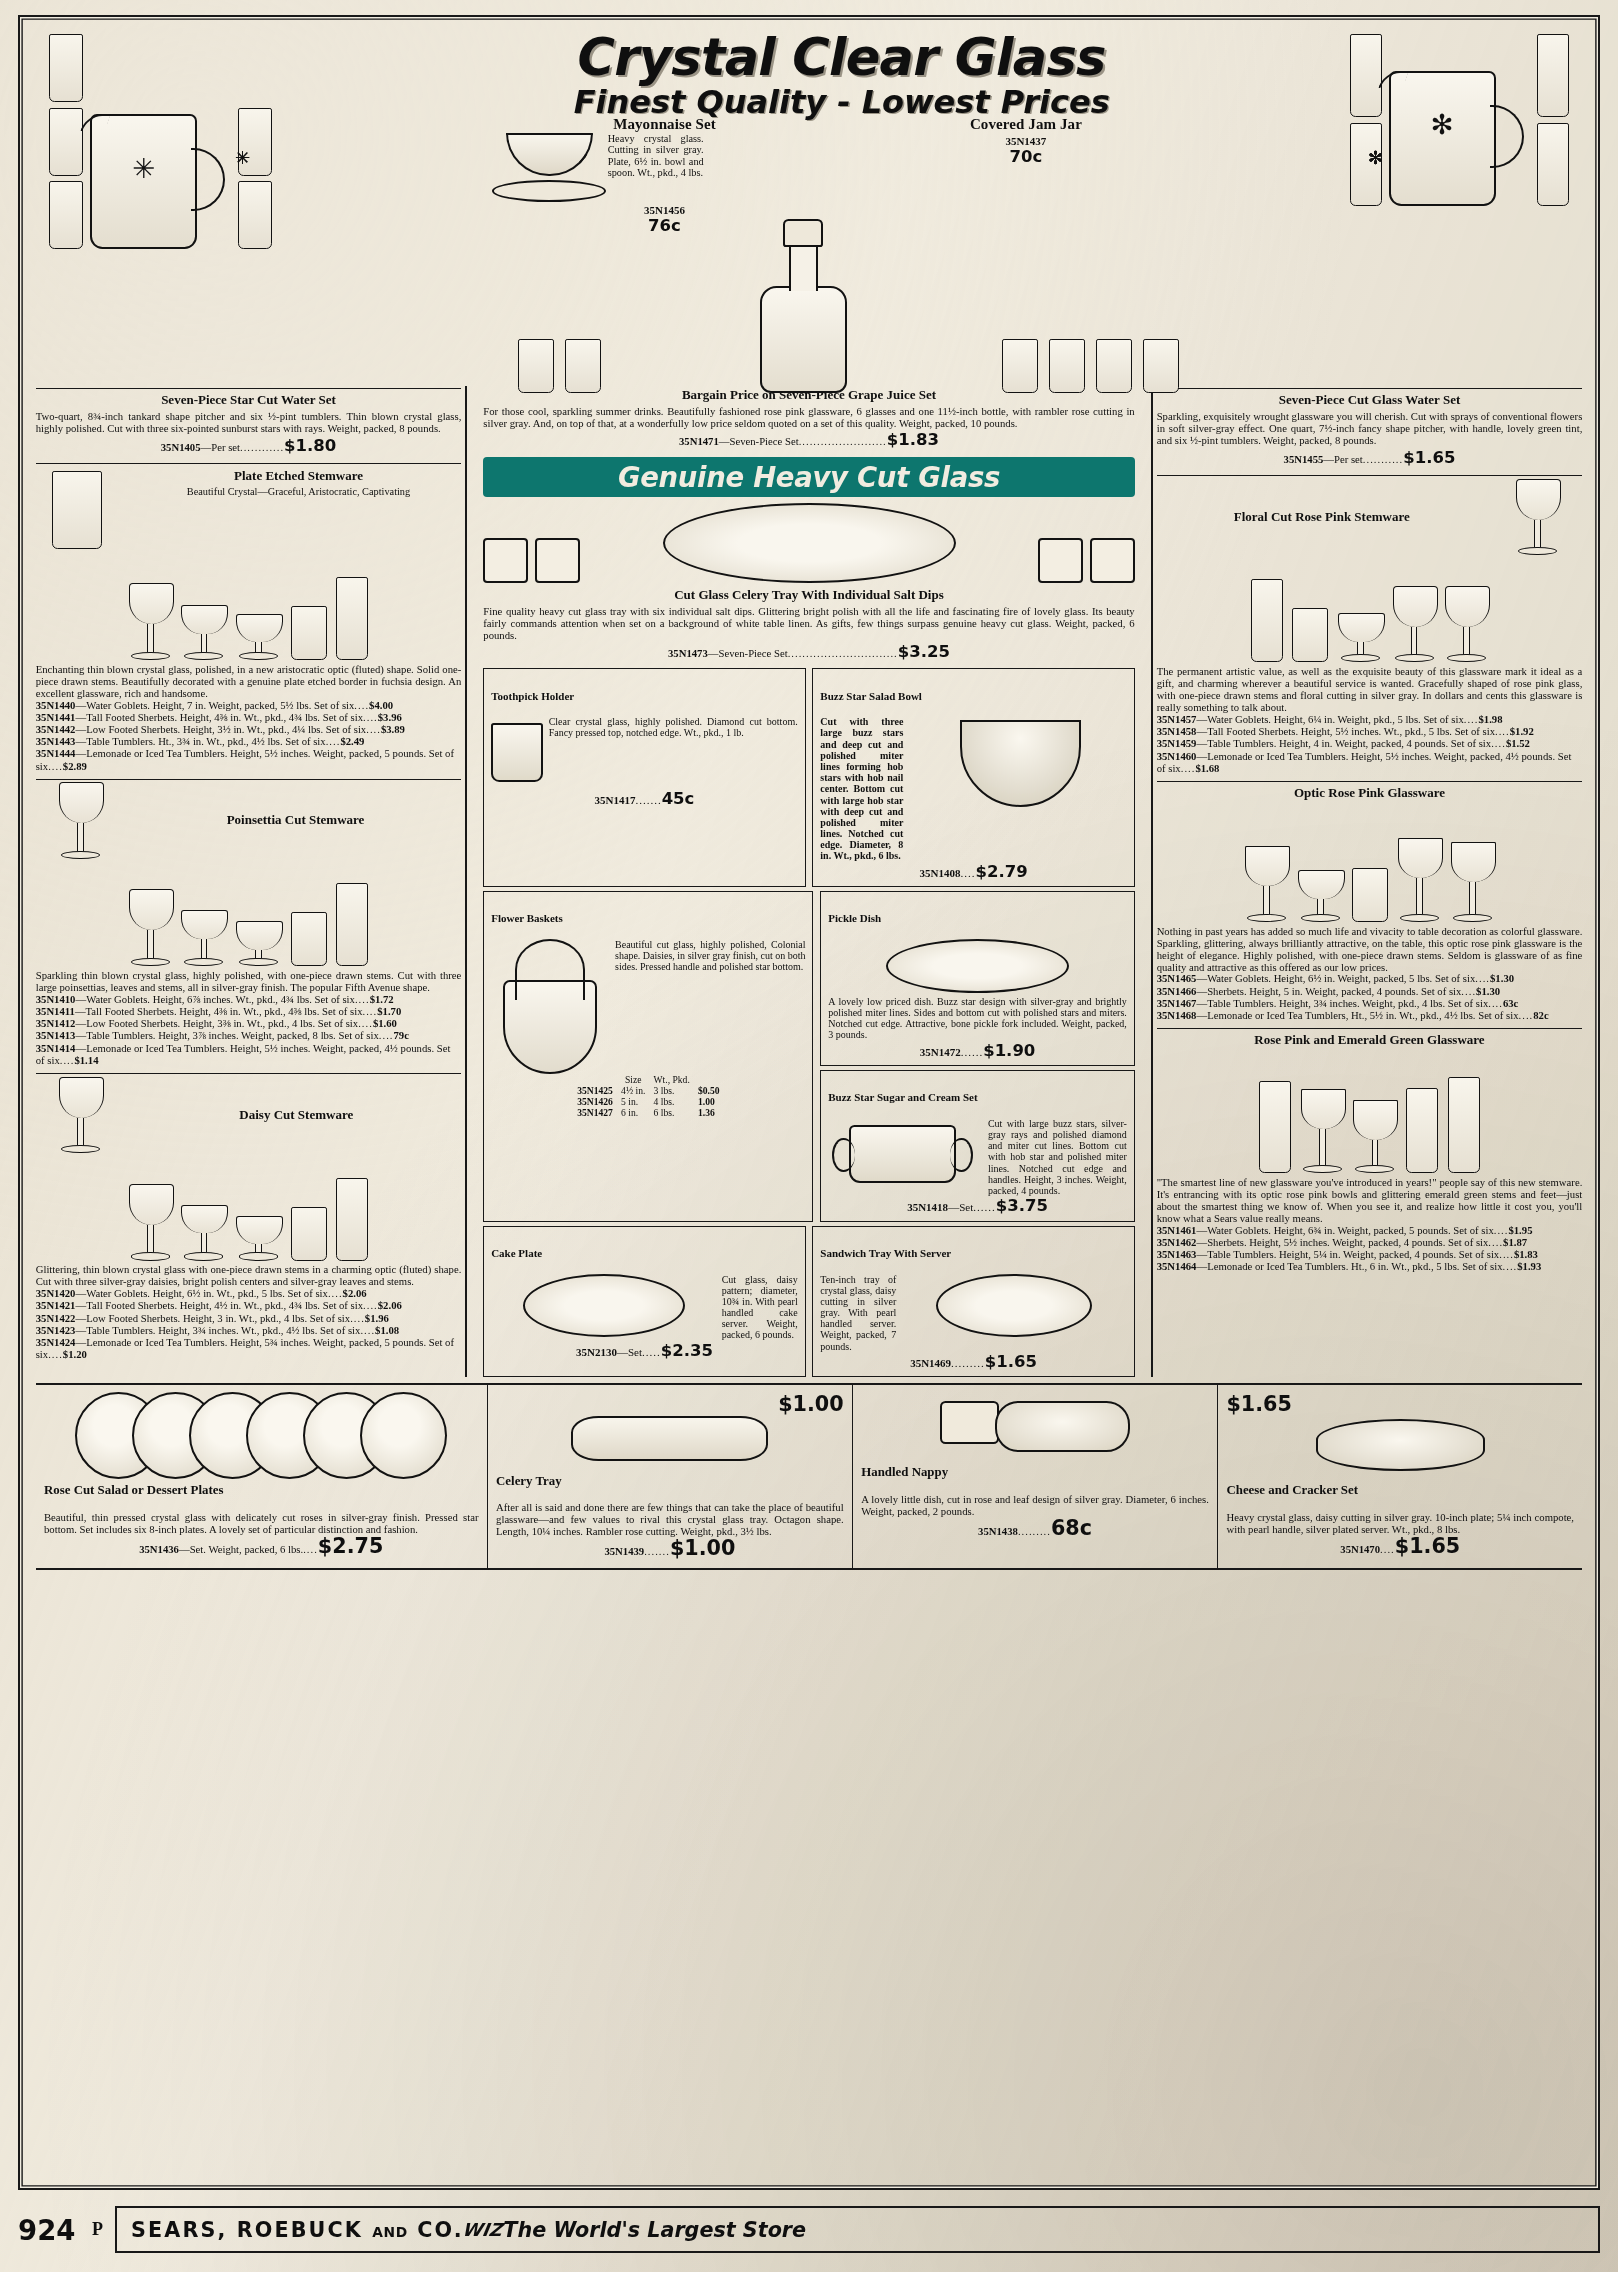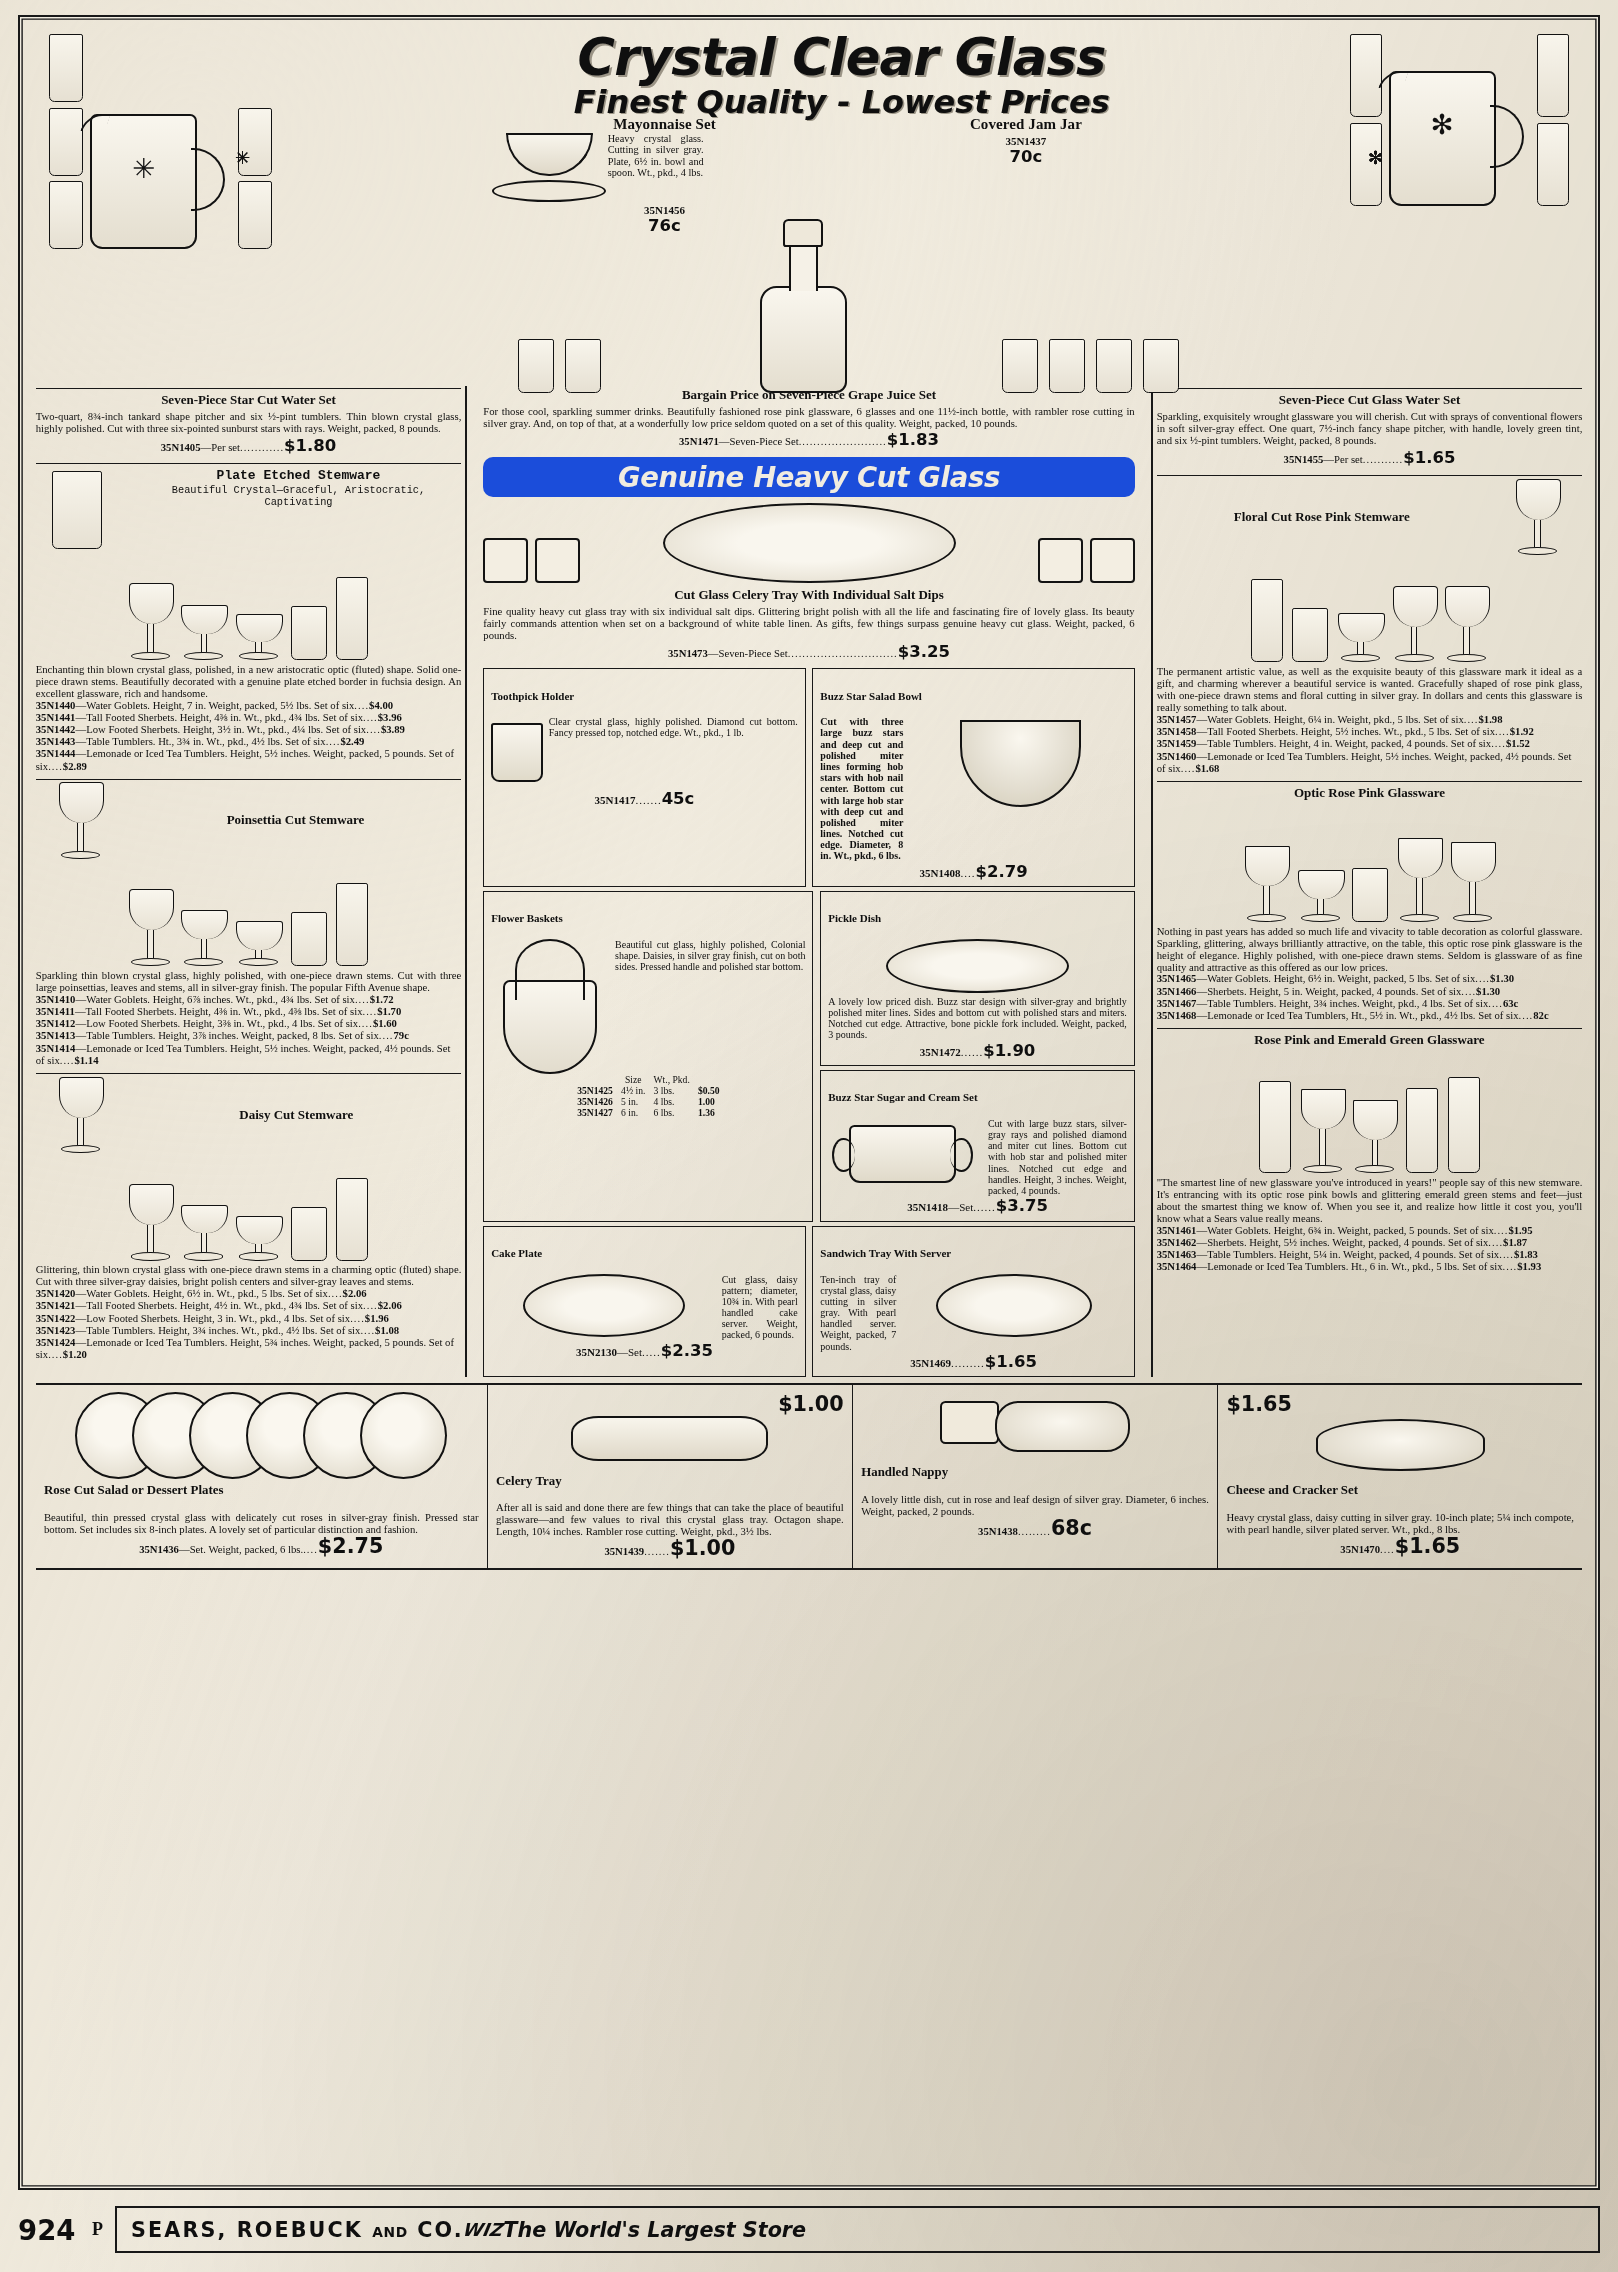--- a/index.html
+++ b/index.html
@@ -124,23 +124,23 @@
   .sugar:after{right:-19px;border-left:none;}
   .tray{width:227px;height:48px;border:2.1px solid #141414;border-radius:27.5px/16.5px;
     background:linear-gradient(180deg,#f6f3ea,#ddd6c6);margin:0 auto;}
   .plateStack{display:flex;justify-content:center;align-items:center;}
   .plate{width:83px;height:83px;border:2.1px solid #141414;border-radius:50%;
     background:radial-gradient(circle at 45% 38%,#f8f5ed 30%,#d8d1c0 100%);margin-left:-30px;}
   .plate:first-child{margin-left:0;}
 
   
   .banner{
-    background:#1d4ed8;color:#efeade;text-align:center;
+    background:#0f766e;color:#efeade;text-align:center;
     font-family:"DejaVu Sans", sans-serif;font-style:italic;font-weight:bold;
-    font-size:27.5px;padding:4.1px 6.9px;border-radius:10px;letter-spacing:-0.3px;
+    font-size:27.5px;padding:4.1px 6.9px;border-radius:4px;letter-spacing:-0.3px;
   }
   .boxed{border:1.4px solid #1a1a1a;padding:5.5px 6.9px;}
 
   
   .bottomrow{display:flex;border-top:2.1px solid #1a1a1a;border-bottom:2.1px solid #1a1a1a;margin-top:5.5px;}
   .bcell{flex:1;padding:6.9px 8.3px;border-right:1.4px solid #1a1a1a;box-sizing:border-box;}
   .bcell:last-child{border-right:none;}
 
   
   .footer{
@@ -281,21 +281,21 @@
           <div class="thin"></div>
           <h3>Seven-Piece Star Cut Water Set</h3>
           <div class="desc">Two-quart, 8¾-inch tankard shape pitcher and six ½-pint tumblers. Thin blown crystal glass, highly polished. Cut with three six-pointed sunburst stars with rays. Weight, packed, 8 pounds.</div>
           <div class="itemline ctr" style="margin-top:2.8px;">
             <span class="num">35N1405</span>—<span>Per set</span><span class="dotlead">............</span><span class="pricemid">$1.80</span>
           </div>
         </div>
 
         <div class="blk">
           <div class="thin"></div>
-          <div style="display:flex;gap:17px;align-items:flex-start;font-family:Liberation Mono, monospace;">
+          <div style="display:flex;gap:17px;align-items:flex-start;">
             <div style="width:83px;">
               <div class="tumbler" style="width:48px;height:76px;margin:4.1px auto;"></div>
             </div>
             <div style="flex:1;">
               <h3>Plate Etched Stemware</h3>
               <div class="desc ctr" style="font-size:10.3px;">Beautiful Crystal—Graceful, Aristocratic, Captivating</div>
             </div>
           </div>
           <div class="glassrow">
             <div class="goblet g">

